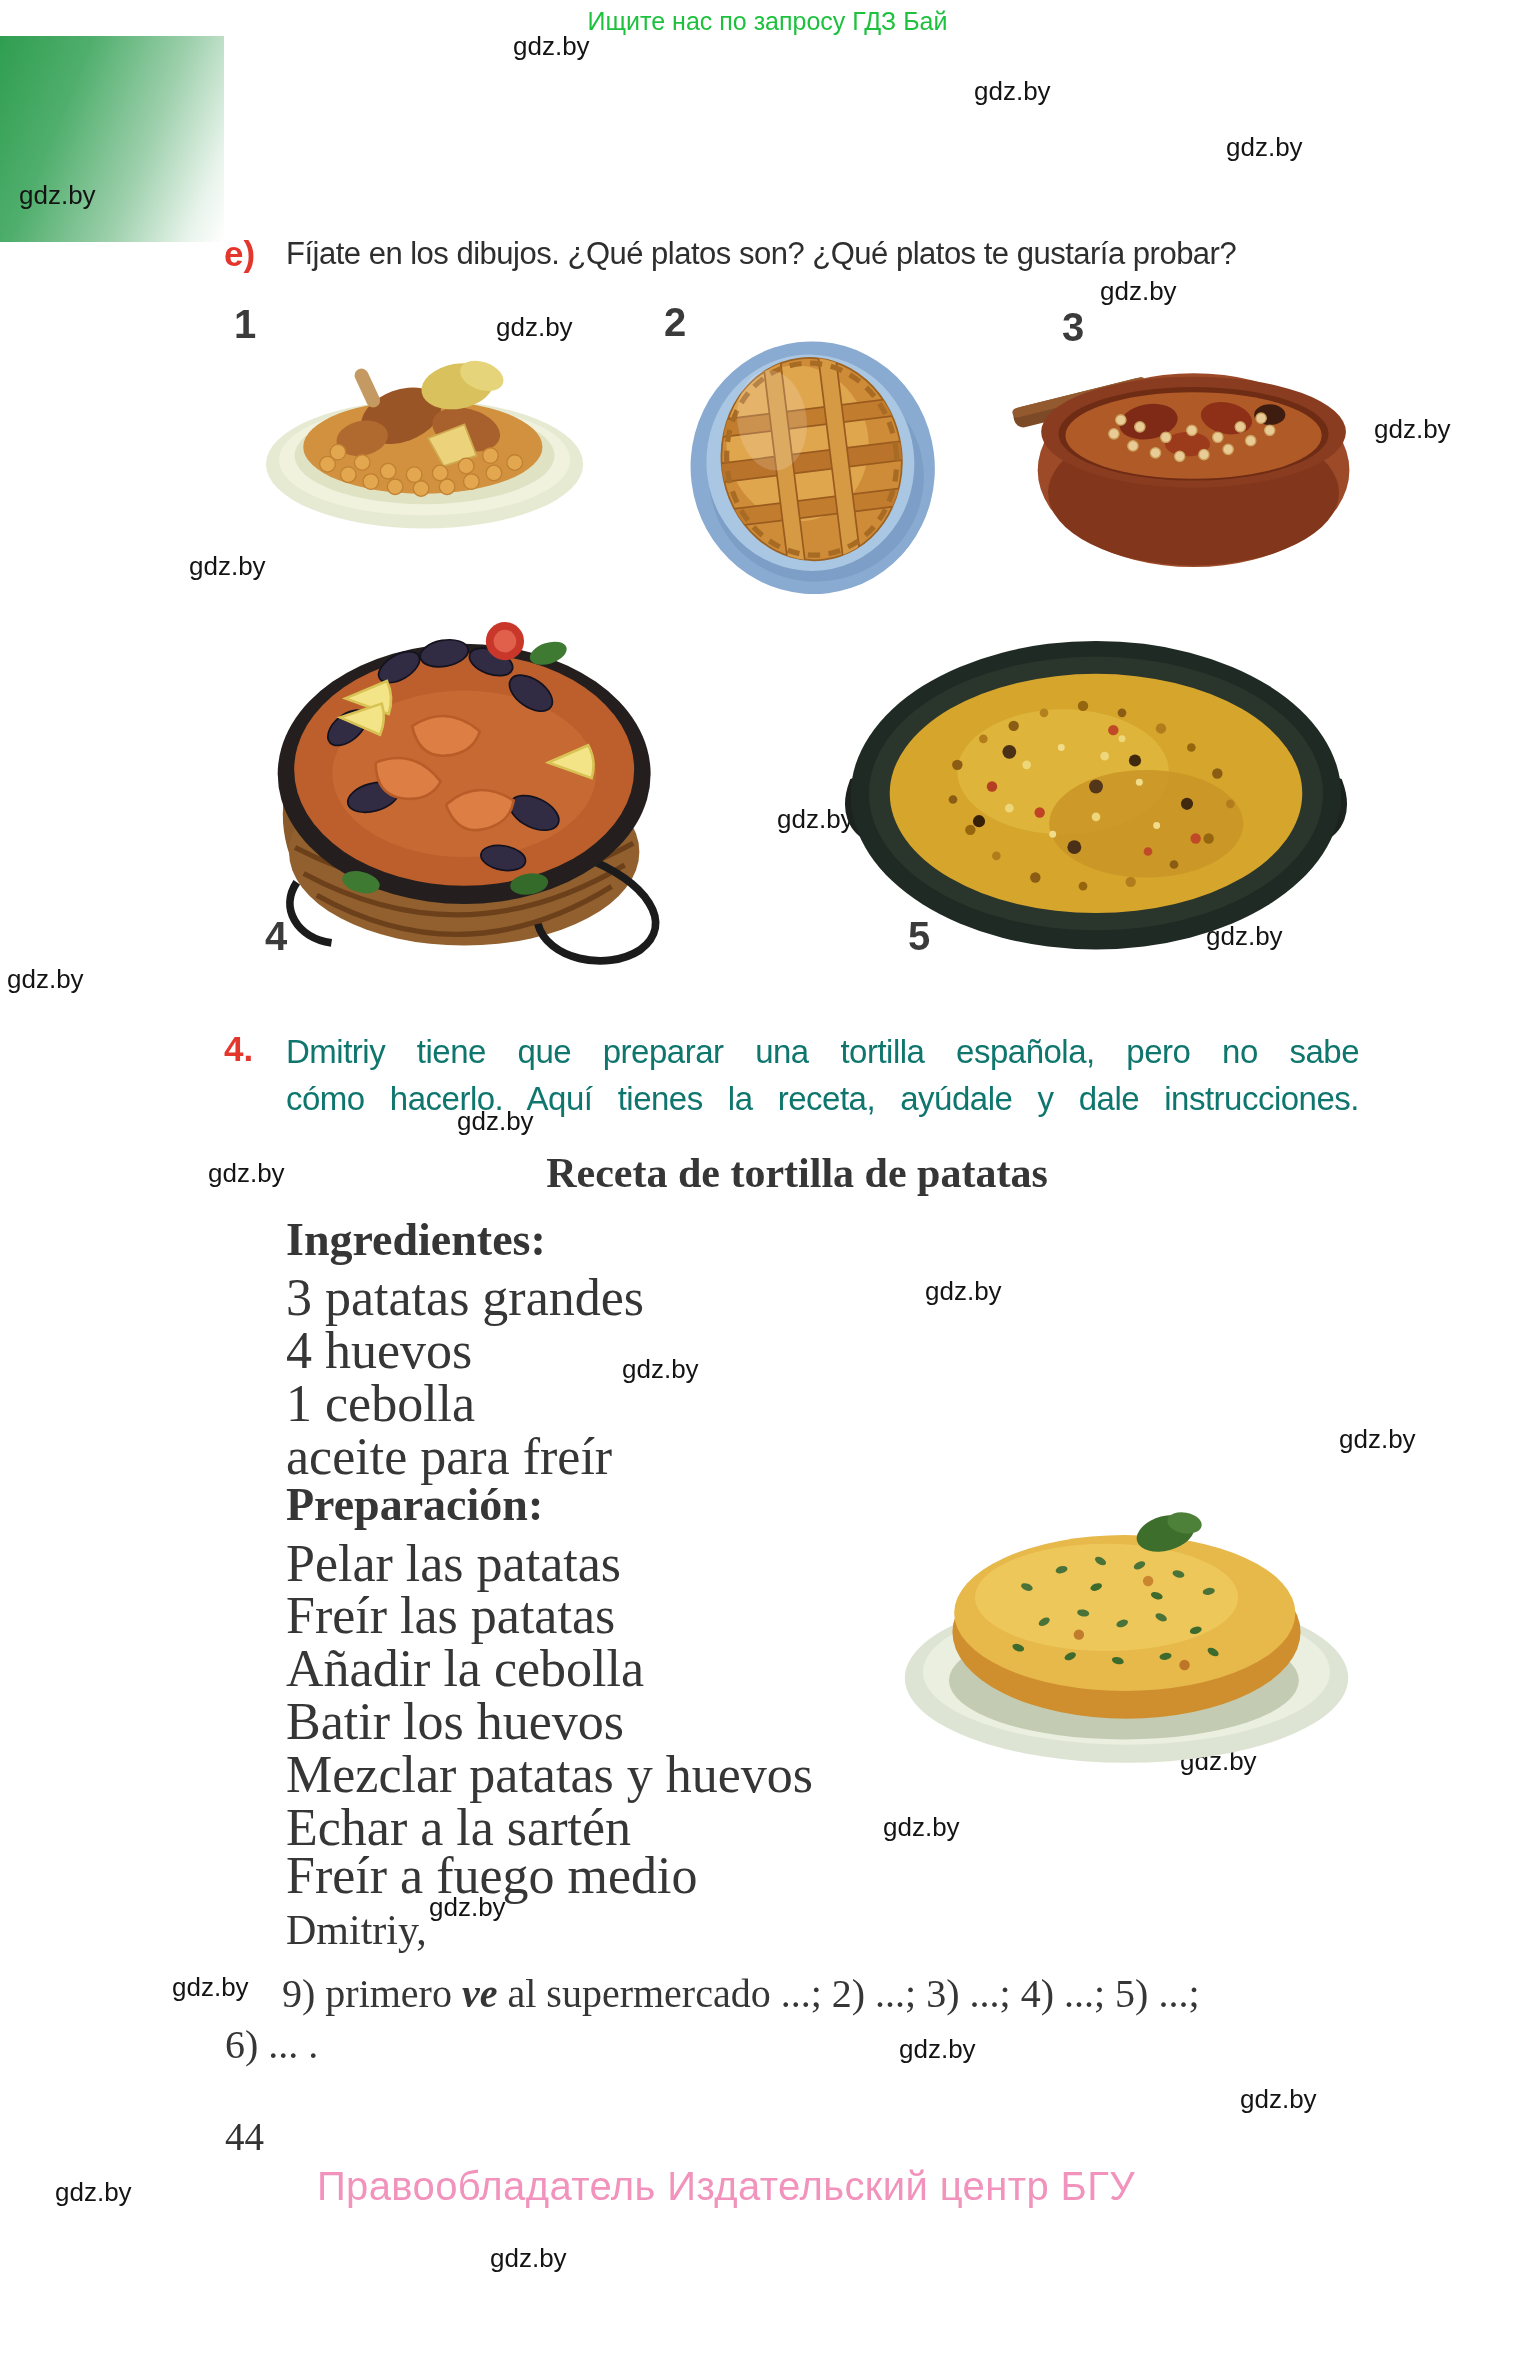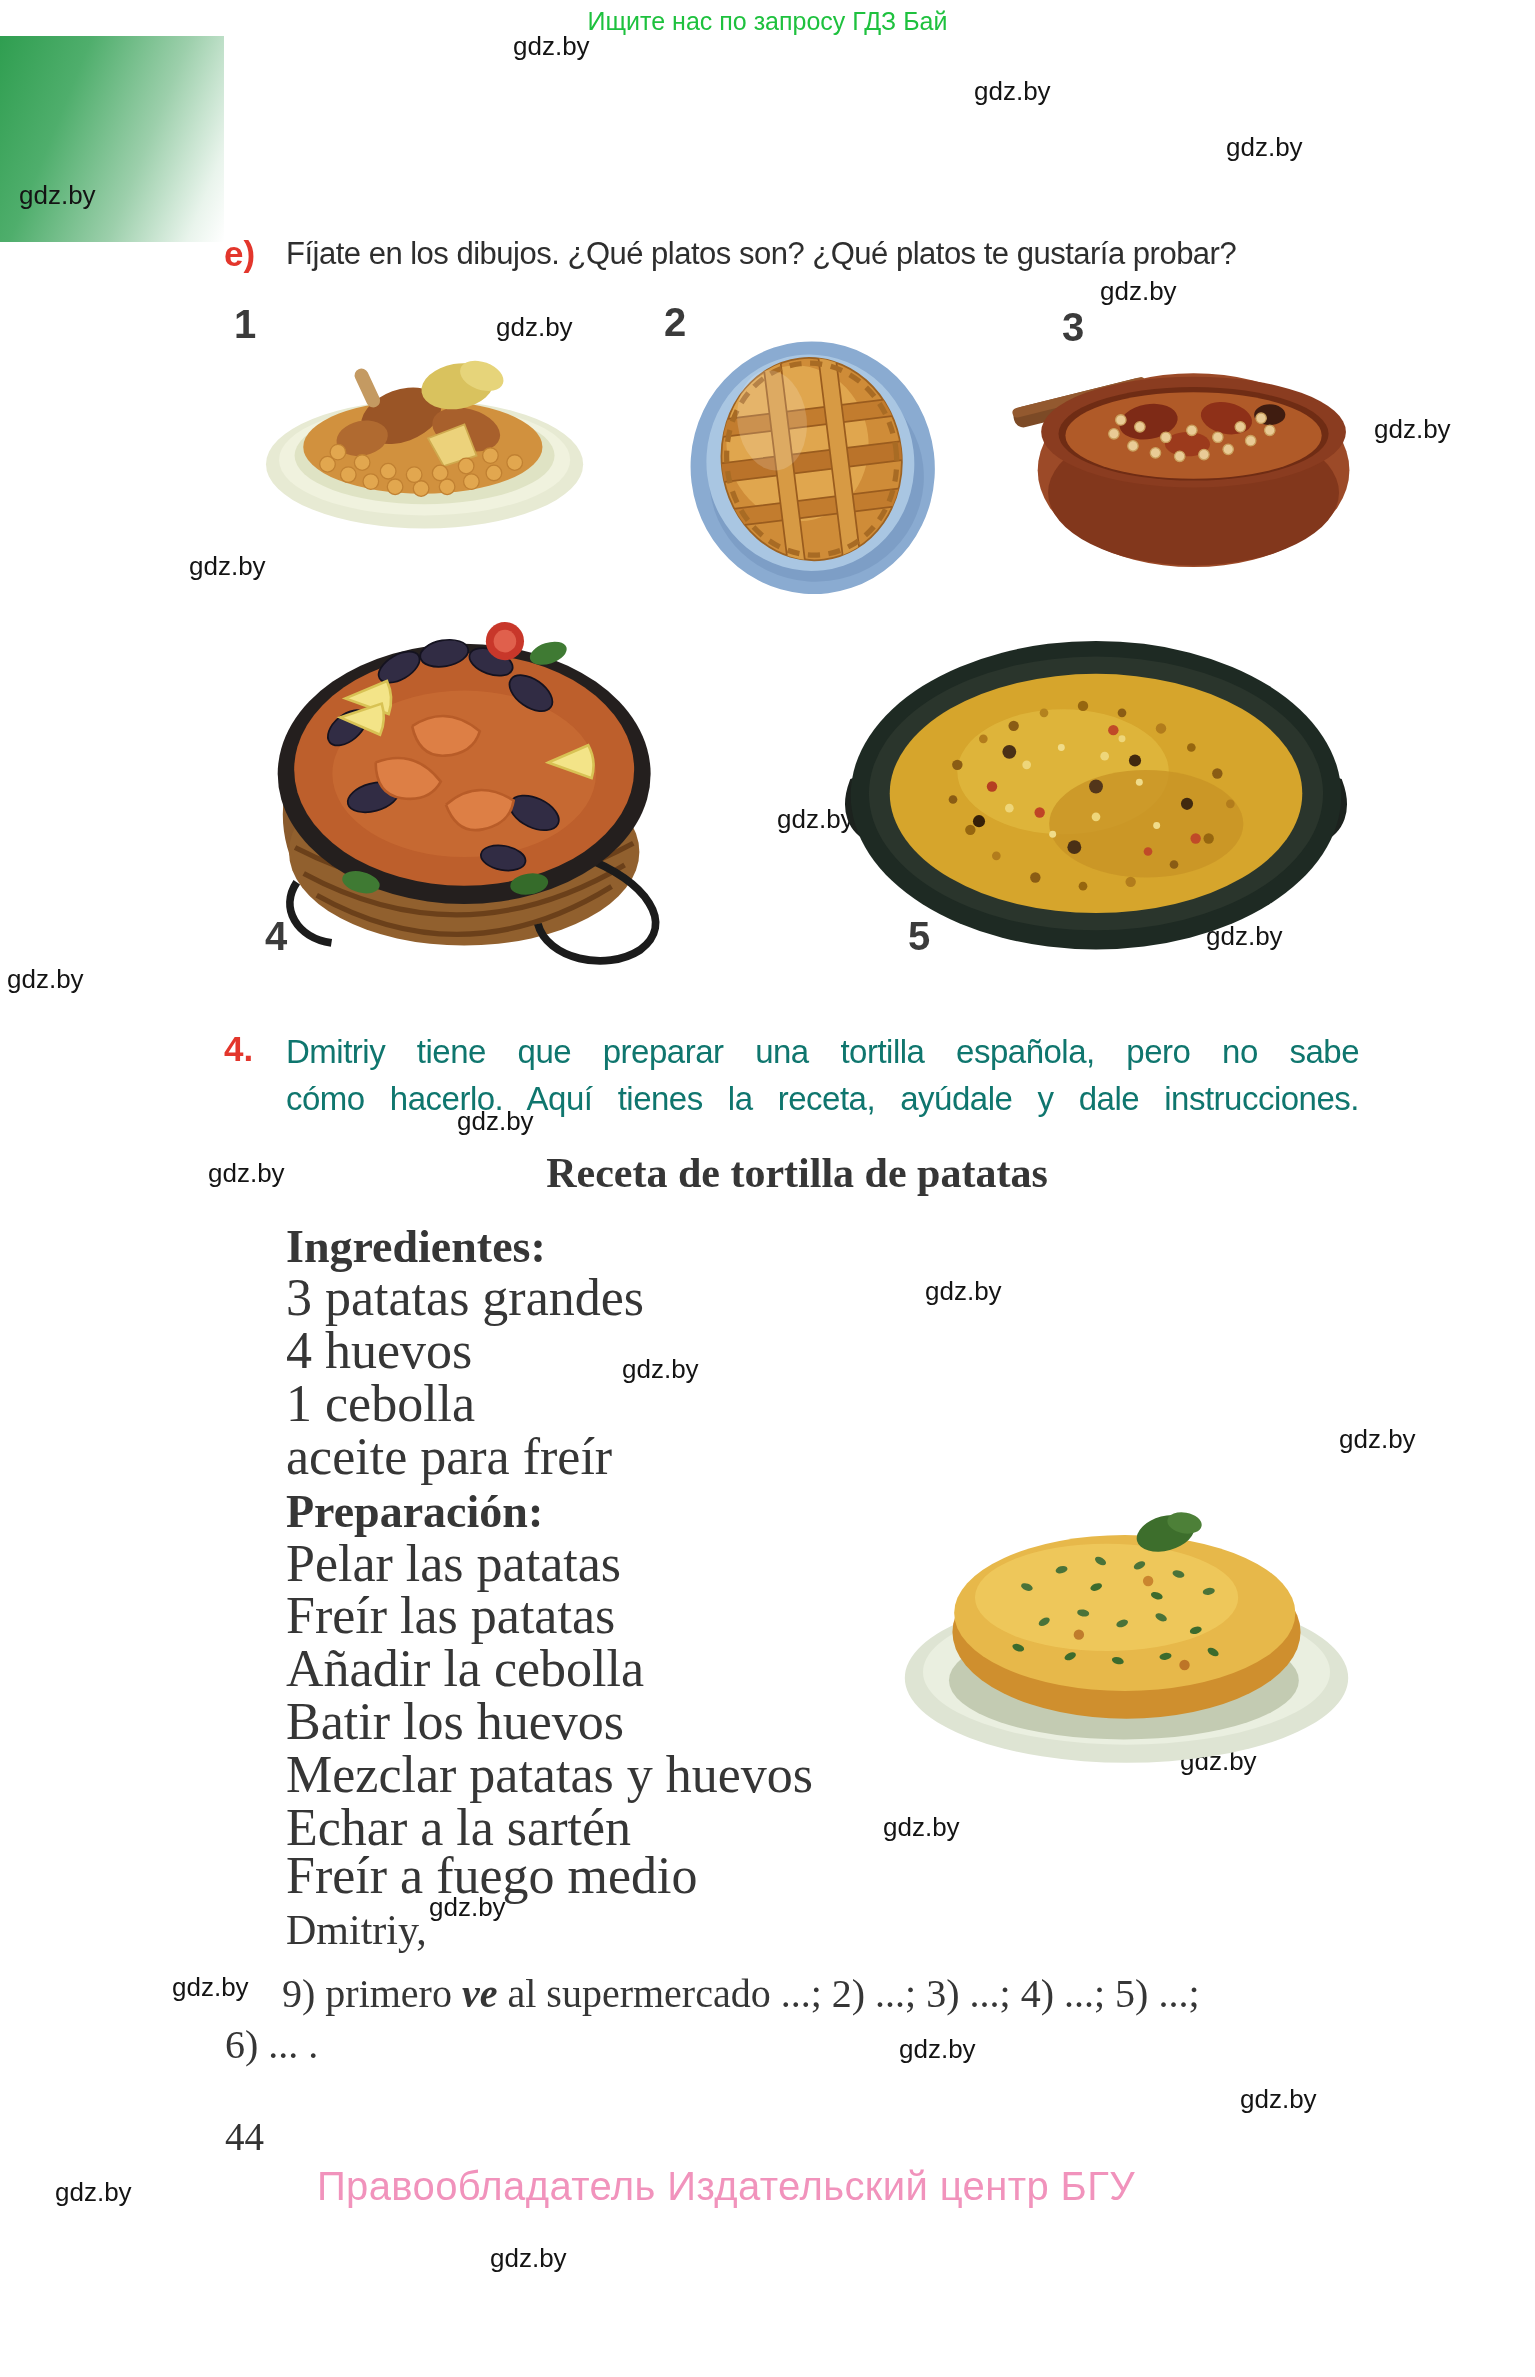--- a/index.html
+++ b/index.html
@@ -34,21 +34,21 @@
     position:absolute;left:286px;top:1028px;width:1073px;font-size:33px;
     letter-spacing:-0.5px;line-height:47px;color:#0f766e;
   }
   .ex4-text .jline{text-align:justify;text-align-last:justify;}
   .serif{font-family:"Liberation Serif",serif;color:#363636;}
   .recipe-title{
     position:absolute;left:286px;top:1149px;width:1022px;text-align:center;
     font-weight:bold;font-size:42px;
   }
   .recipe-line{position:absolute;left:286px;font-size:52px;white-space:nowrap;}
-  .recipe-head{font-weight:bold;font-size:46px;margin-top:7px;}
+  .recipe-head{font-weight:bold;font-size:46px;}
   .answer-line{position:absolute;font-size:40px;white-space:nowrap;}
   .answer-line .verb{font-weight:bold;font-style:italic;}
   .page-num{position:absolute;left:225px;top:2114px;font-size:39px;color:#333;}
   .copyright{
     position:absolute;left:0;top:2164px;width:1426px;text-align:center;
     font-size:40px;color:#f193bc;letter-spacing:0.4px;padding-left:13px;
   }
   .footer-tags{
     position:absolute;left:0;top:2342px;width:1535px;text-align:center;
     font-size:24px;color:#2b4fd0;

